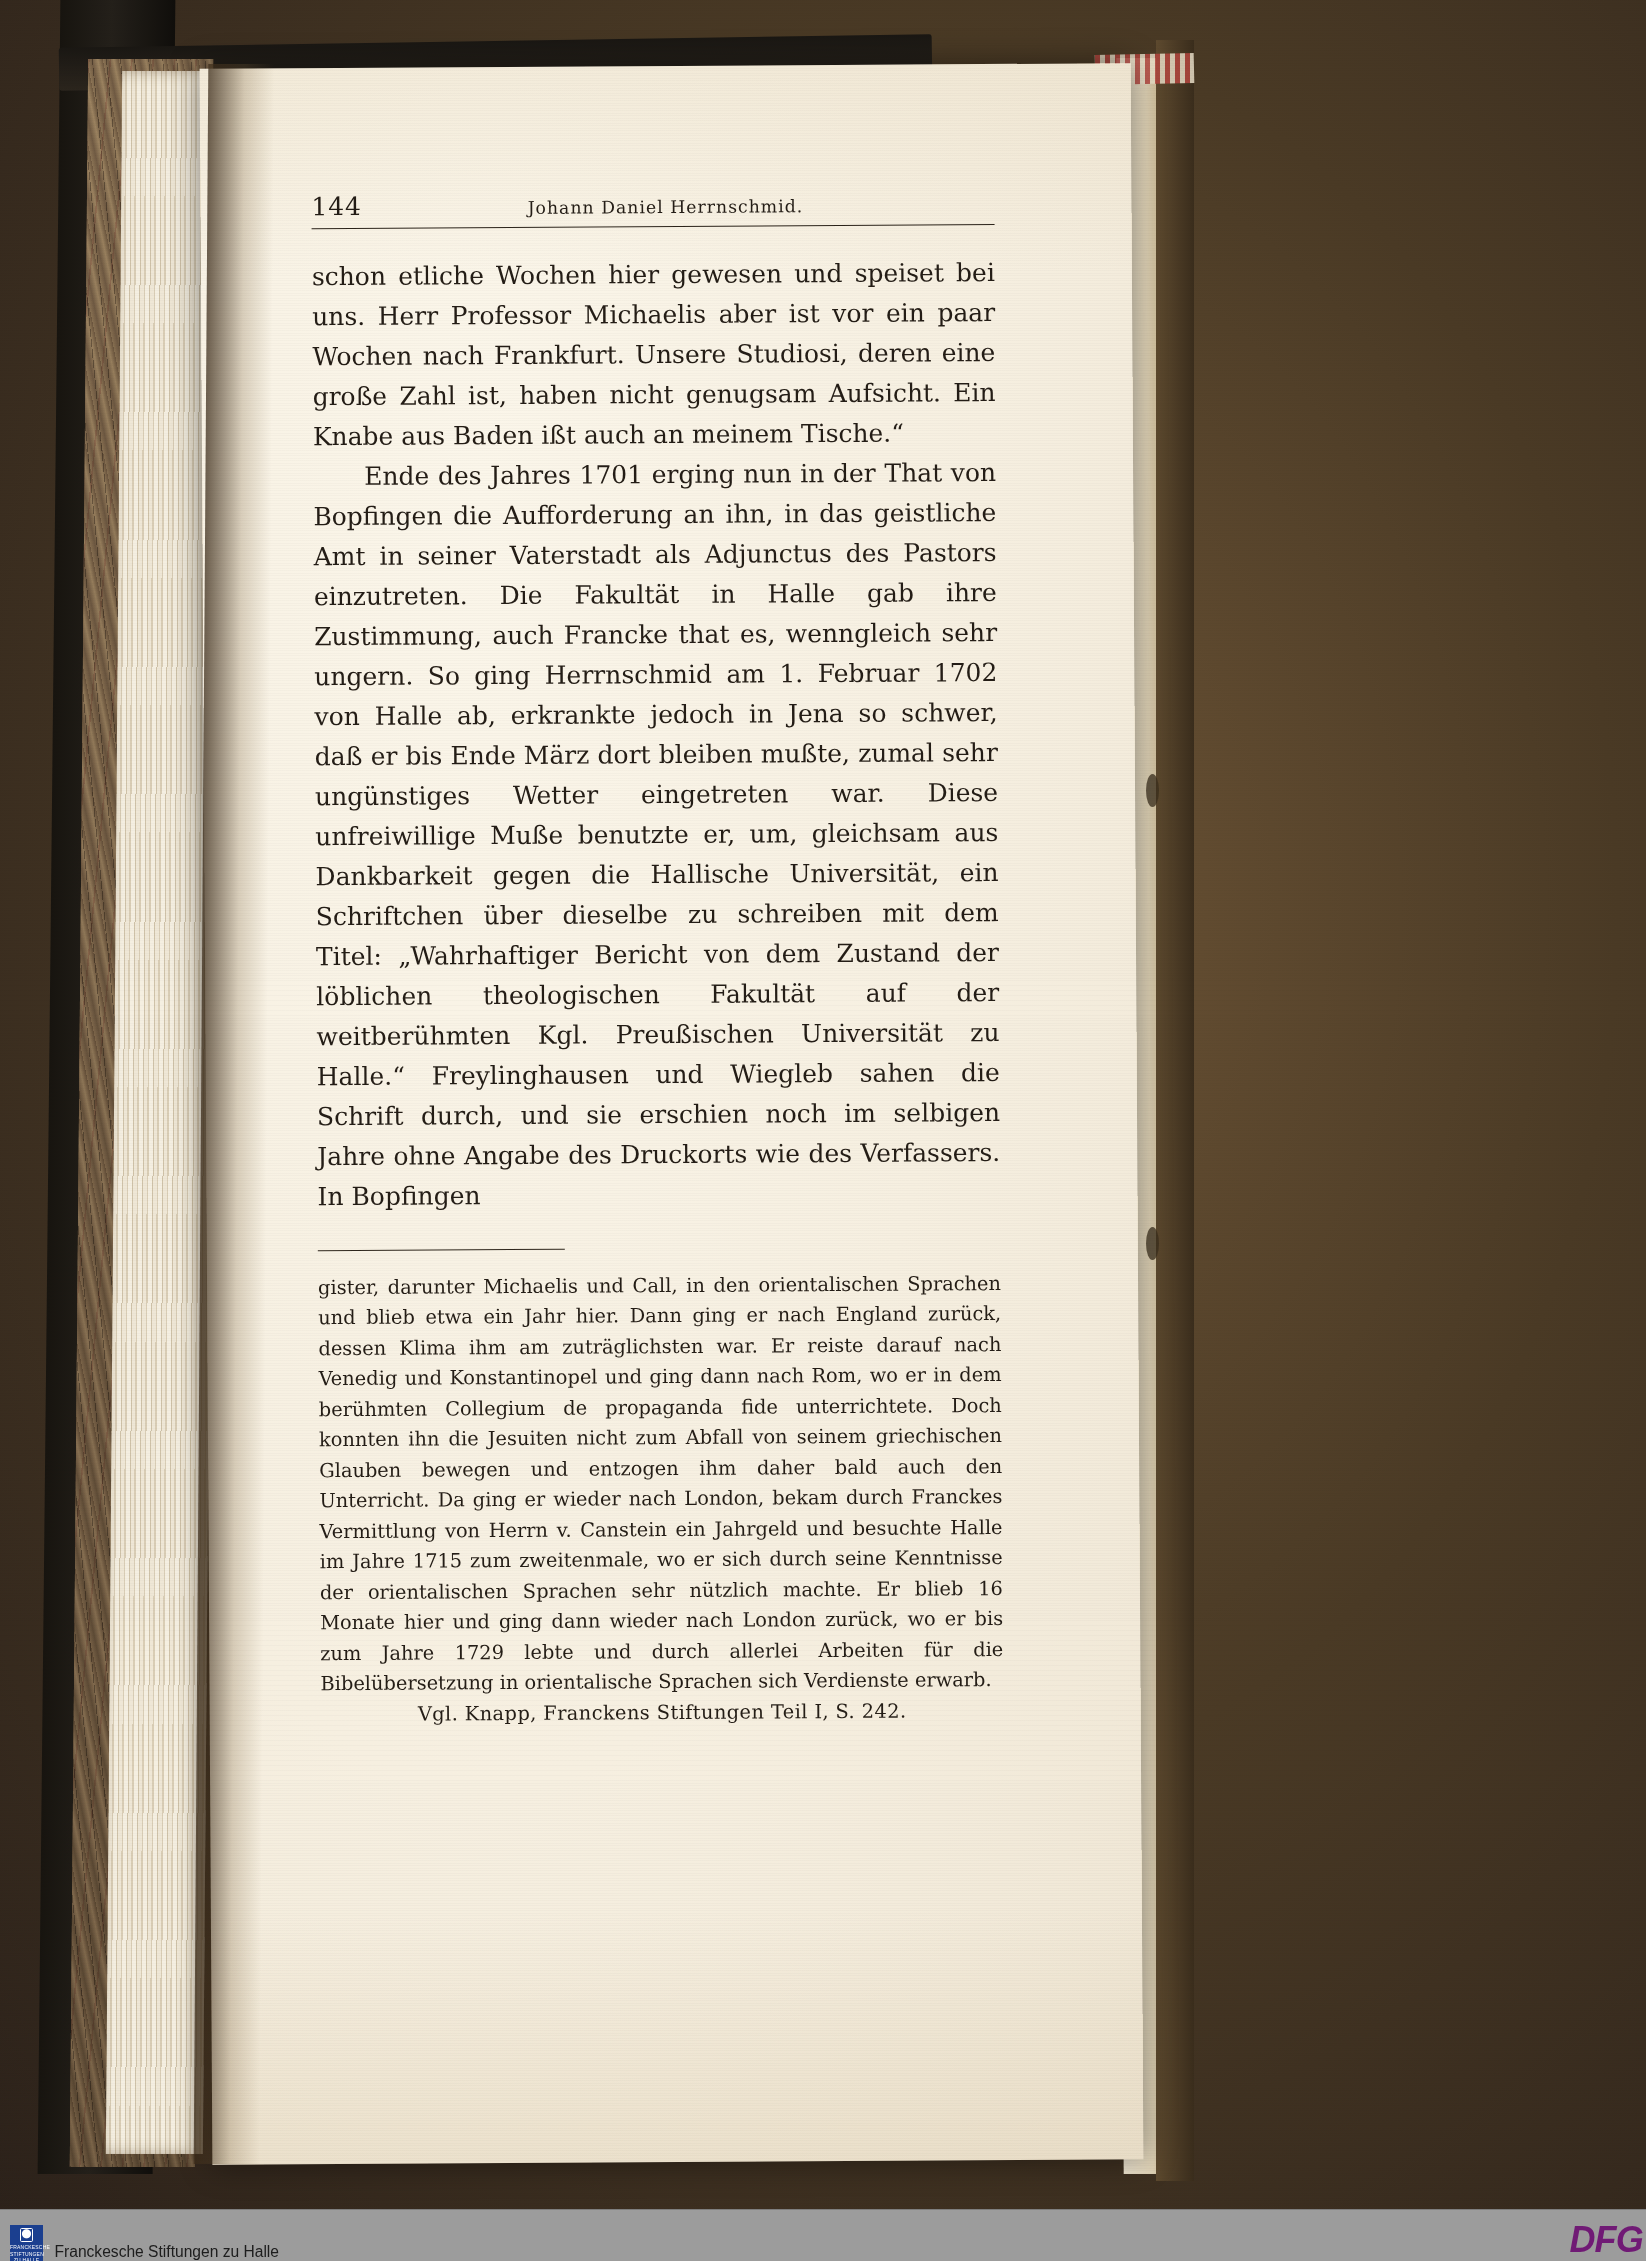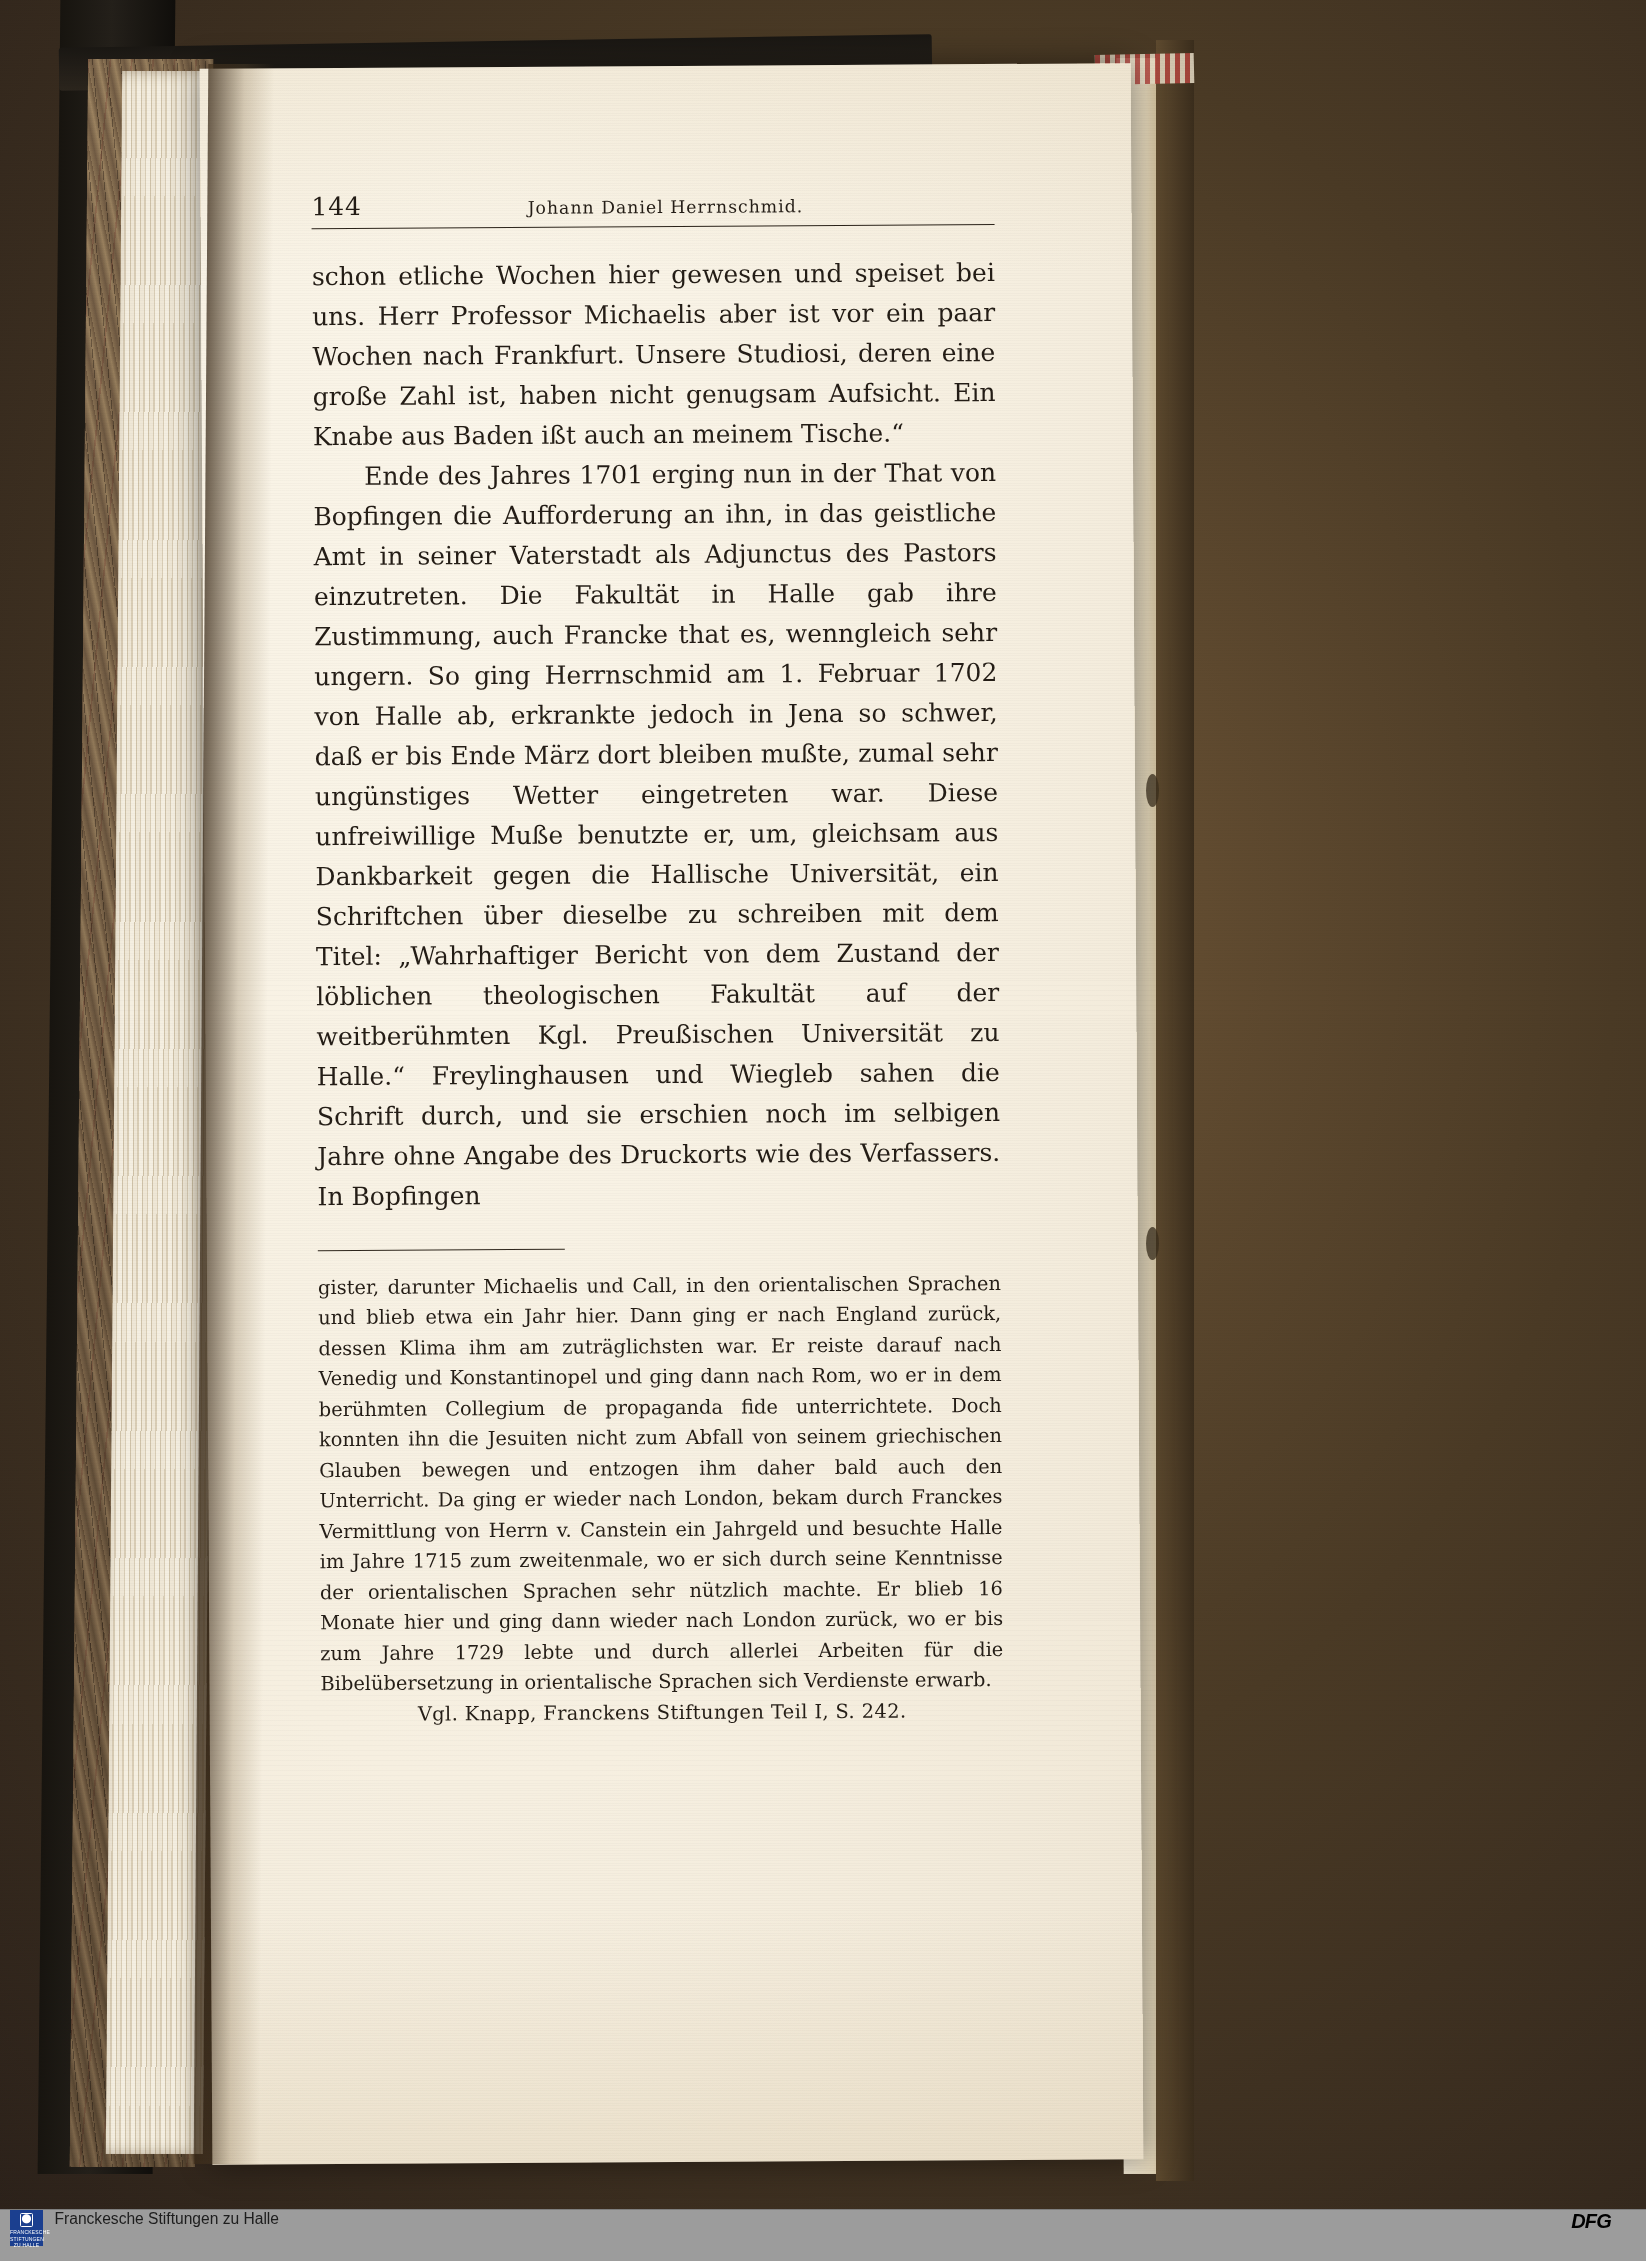--- a/index.html
+++ b/index.html
@@ -201,21 +201,21 @@
     letter-spacing: 0.4px;
   }
 
   
   .bottombar {
     position: absolute;
     left: 0; bottom: 0;
     width: 1647px; height: 51px;
     background: #9c9c9c;
     display: flex;
-    align-items: flex-start;
+    align-items: flex-end;
     z-index: 20;
     border-top: 0.8px solid #7e7e7e;
   }
   .brand-mark {
     width: 33px; height: 36px;
     margin-left: 10px;
     background: #1b3f8f;
     color: #fff;
     font-family: "Liberation Sans", sans-serif;
     font-size: 5px;
@@ -236,26 +236,26 @@
     border-radius: 1.6px;
   }
   .bottom-label {
     margin-left: 11.5px;
     font-family: "Liberation Sans", sans-serif;
     font-size: 15.6px;
     color: #1d1d1d;
   }
   .dfg {
     margin-left: auto;
-    margin-right: 36px;
+    margin-right: 4px;
     font-family: "Liberation Sans", sans-serif;
     font-weight: bold;
     font-style: italic;
-    font-size: 20px;
-    color: #000000;
+    font-size: 36px;
+    color: #701a75;
     letter-spacing: -0.8px;
   }
 
   
   .grain {
     position: absolute; inset: 0;
     pointer-events: none;
     background:
       repeating-linear-gradient(0deg, rgba(0,0,0,0.018) 0 0.8px, rgba(255,255,255,0) 0.8px 2.5px);
     z-index: 15;

